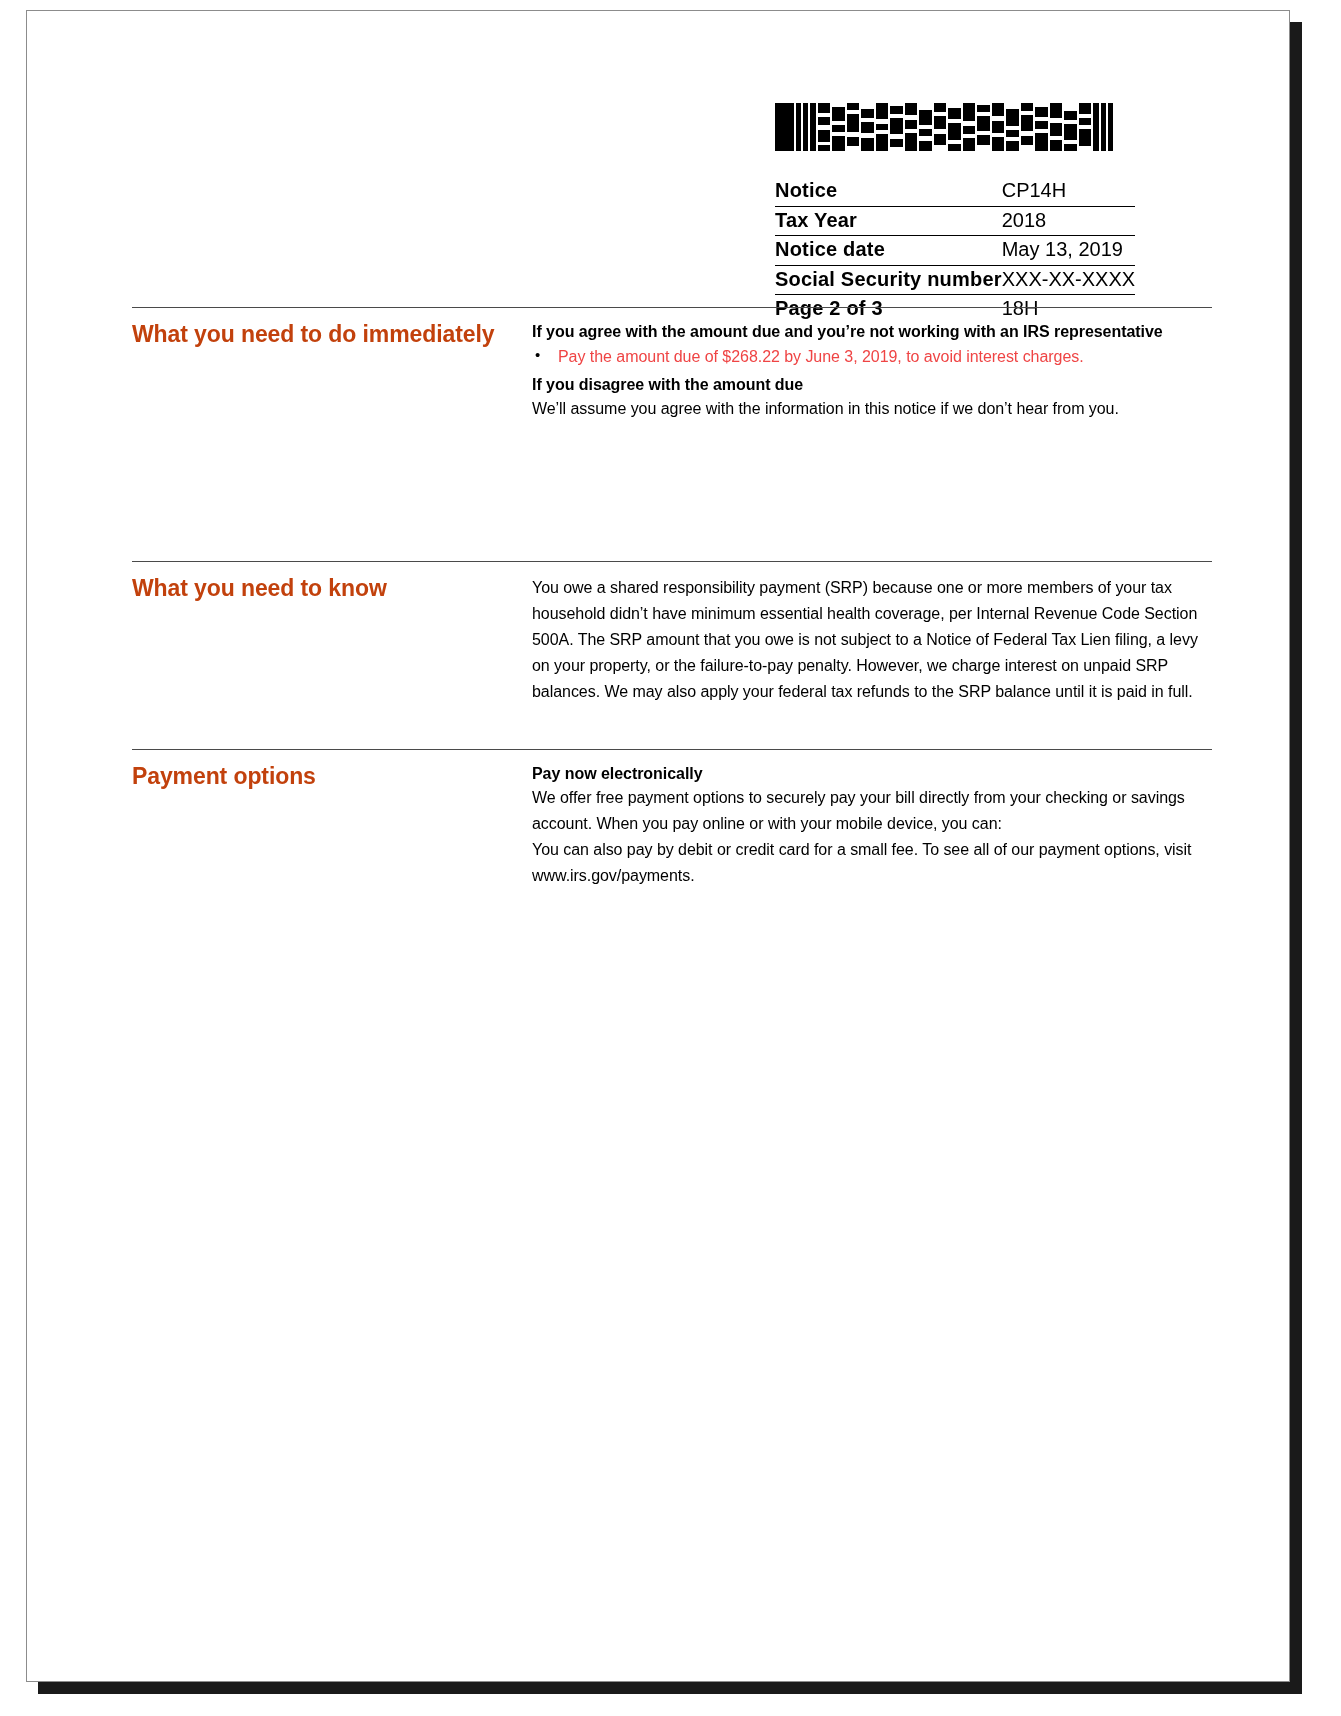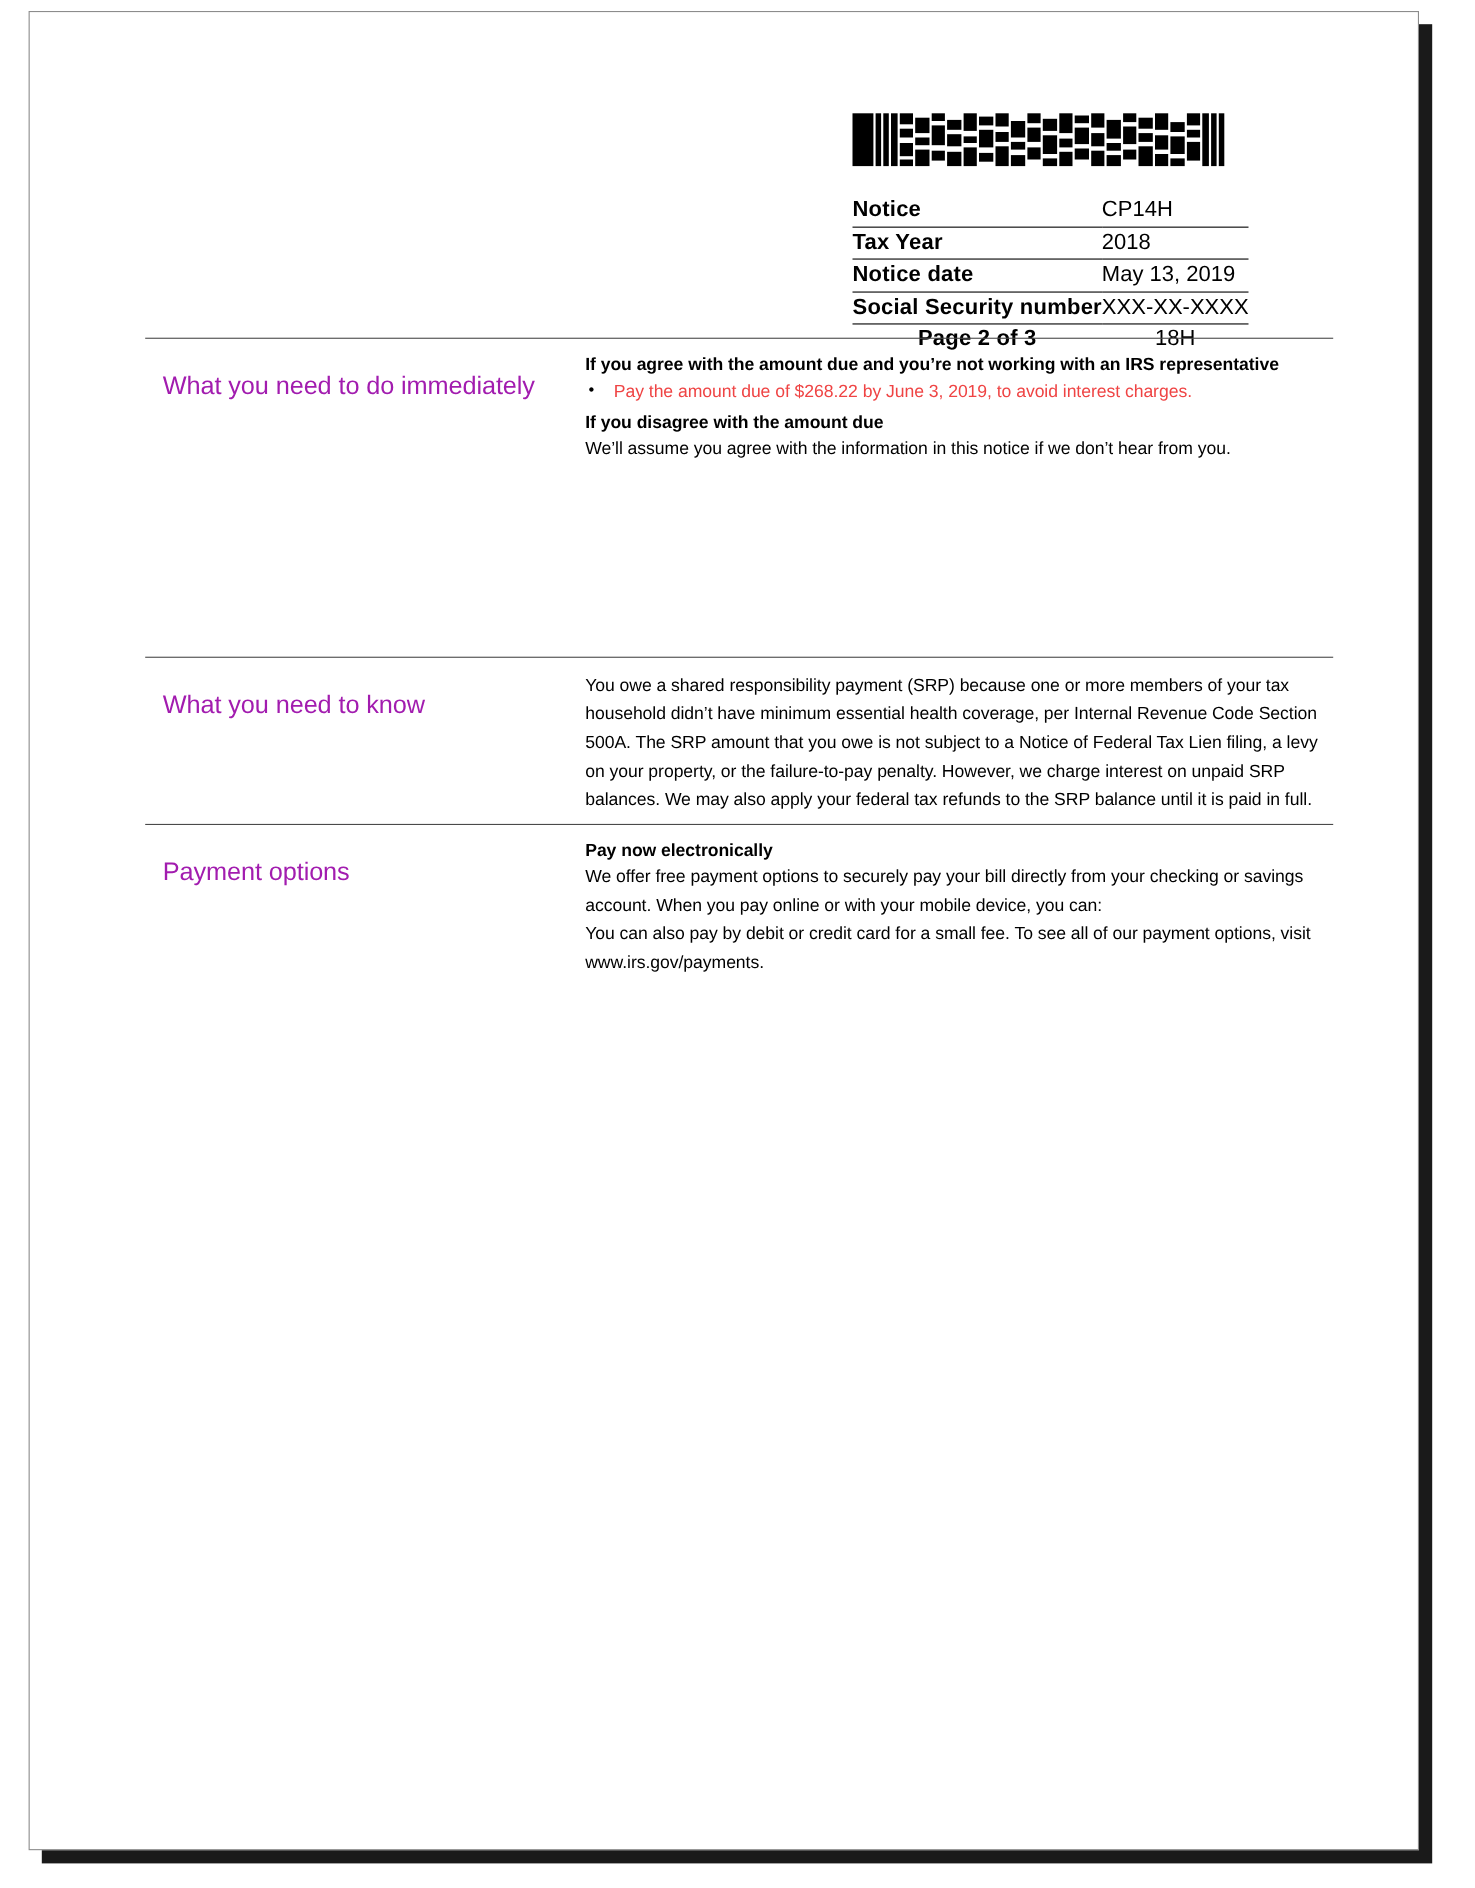--- a/index.html
+++ b/index.html
@@ -89,21 +89,20 @@
   #notice-table td.k {
     font-weight: bold;
     letter-spacing: 0.2px;
     width: 186px;
   }
   #notice-table td.v {
     font-weight: normal;
   }
   #notice-table tr:last-child td {
     border-bottom: none;
-    text-align: center;
   }
 
   
   .section {
     position: absolute;
     left: 105px;
     width: 1080px;
   }
   .rule {
     position: absolute;
@@ -121,26 +120,26 @@
   .col-left {
     width: 400px;
     flex: 0 0 400px;
     padding-right: 10px;
     box-sizing: border-box;
   }
   .col-right {
     flex: 1 1 auto;
   }
   h2.sec-title {
-    margin: 16px;
+    margin: 0;
     font-size: 23px;
-    font-weight: normal;
+    font-weight: bold;
     line-height: 1.15;
     letter-spacing: -0.1px;
-    color: #a21caf;
+    color: #c2410c;
   }
   .sub-head {
     font-size: 16px;
     font-weight: bold;
     line-height: 1.32;
     margin: 0 0 1px 0;
     color: #000;
     letter-spacing: -0.05px;
   }
   p.para {
@@ -169,21 +168,21 @@
     position: absolute;
     left: 3px;
     top: -1px;
     font-size: 15px;
     color: #000;
   }
   .b { font-weight: bold; }
 
   
   #sec-immediate { top: 296px; }
-  #sec-know      { top: 586px; }
+  #sec-know      { top: 550px; }
   #sec-payment   { top: 738px; }
 </style>
 </head>
 <body>
 
 <div id="page-shadow"></div>
 
 <div id="page-sheet">
   <div class="doc-body">
 

